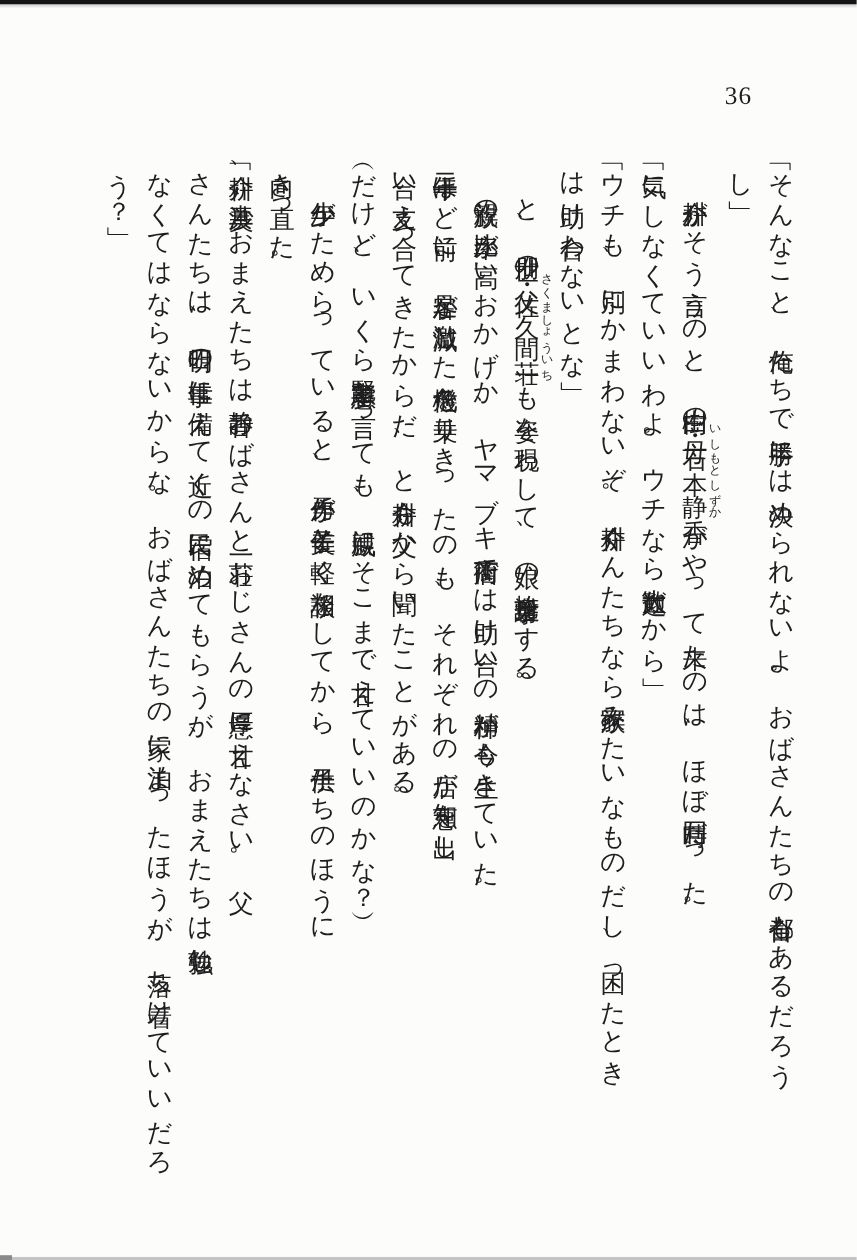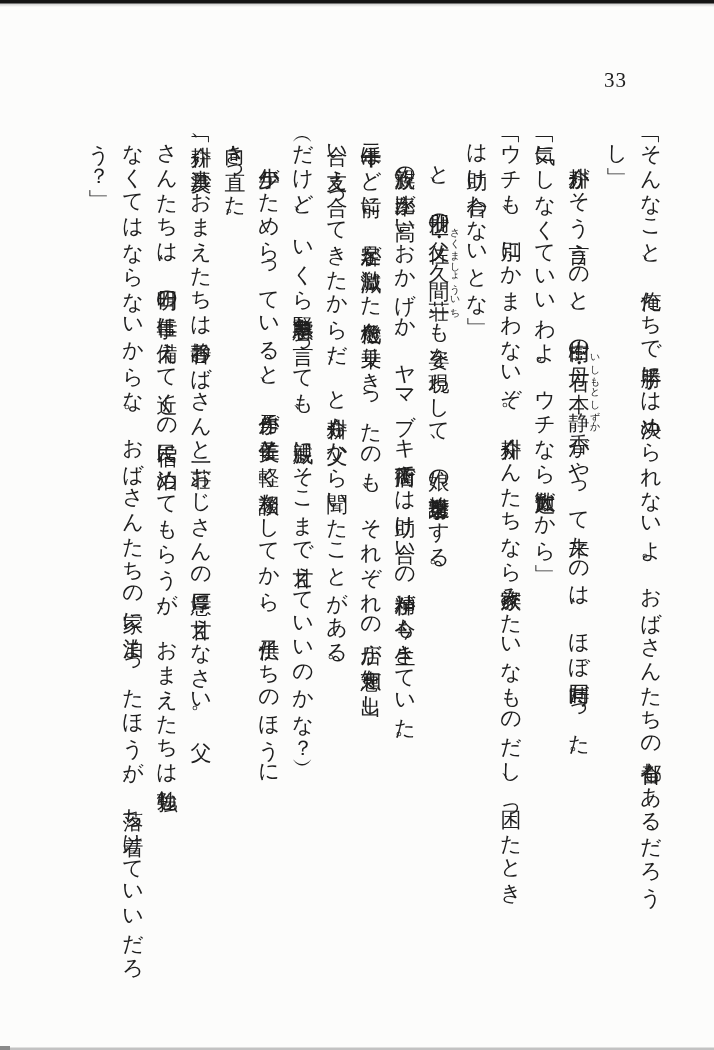--- a/index.html
+++ b/index.html
@@ -71,21 +71,21 @@
     font-size: 10px;
     letter-spacing: 0;
     font-family: "Liberation Serif", "DejaVu Serif", serif;
   }
 </style>
 </head>
 <body>
 
 <div class="page">
   <div class="top-edge"></div>
-  <div class="page-number">33</div>
+  <div class="page-number">36</div>
   <div class="text-area">
       <div class="text-line">「そんなこと、俺たちで勝手には決められないよ。おばさんたちの都合もあるだろう</div>
       <div class="text-line">し」</div>
       <div class="text-line indent">耕介がそう言うのと、由樹の母・<ruby>石本静香<rt>いしもとしずか</rt></ruby>がやって来たのは、ほぼ同時だった。</div>
       <div class="text-line">「気にしなくていいわよ。ウチなら大歓迎だから」</div>
       <div class="text-line">「ウチも、別にかまわないぞ。耕介くんたちなら家族みたいなものだし、困ったとき</div>
       <div class="text-line">は助け合わないとな」</div>
       <div class="text-line indent">と、朋世の父・<ruby>佐久間荘一<rt>さくましょういち</rt></ruby>も姿を現わして、娘の掩護射撃をする。</div>
       <div class="text-line indent">親族の比率が高いおかげか、ヤマブキ商店街では助け合いの精神が今も生きていた。</div>
       <div class="text-line">二十年ほど前に、客足が激減した危機を乗りきったのも、それぞれの店が知恵を出し</div>

